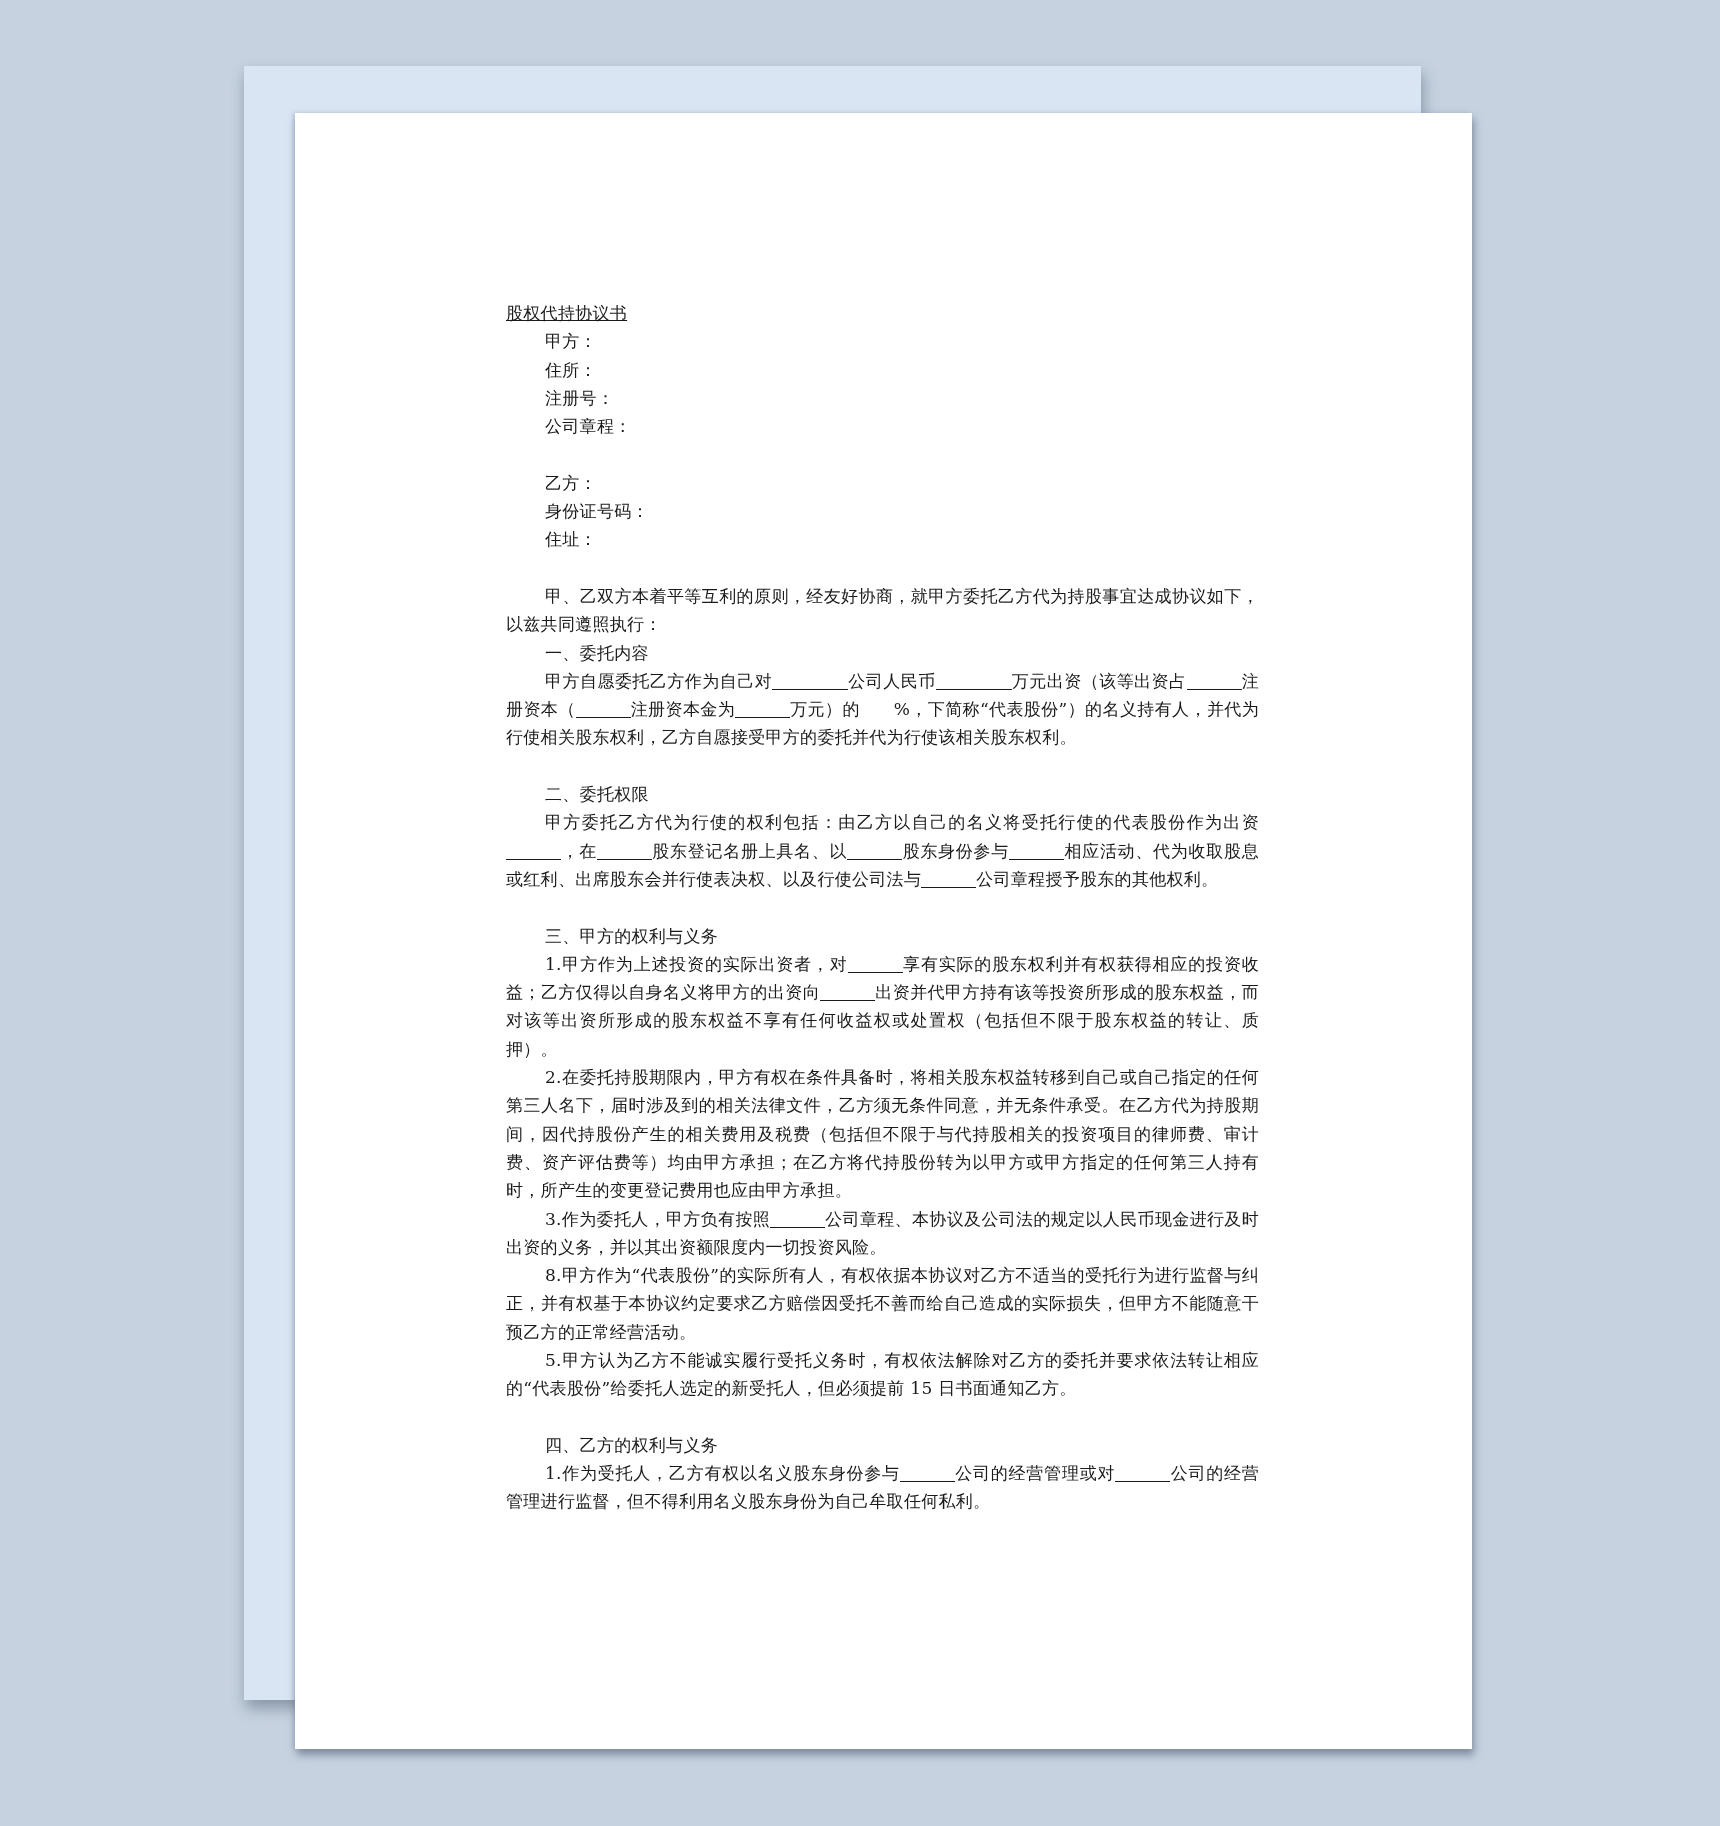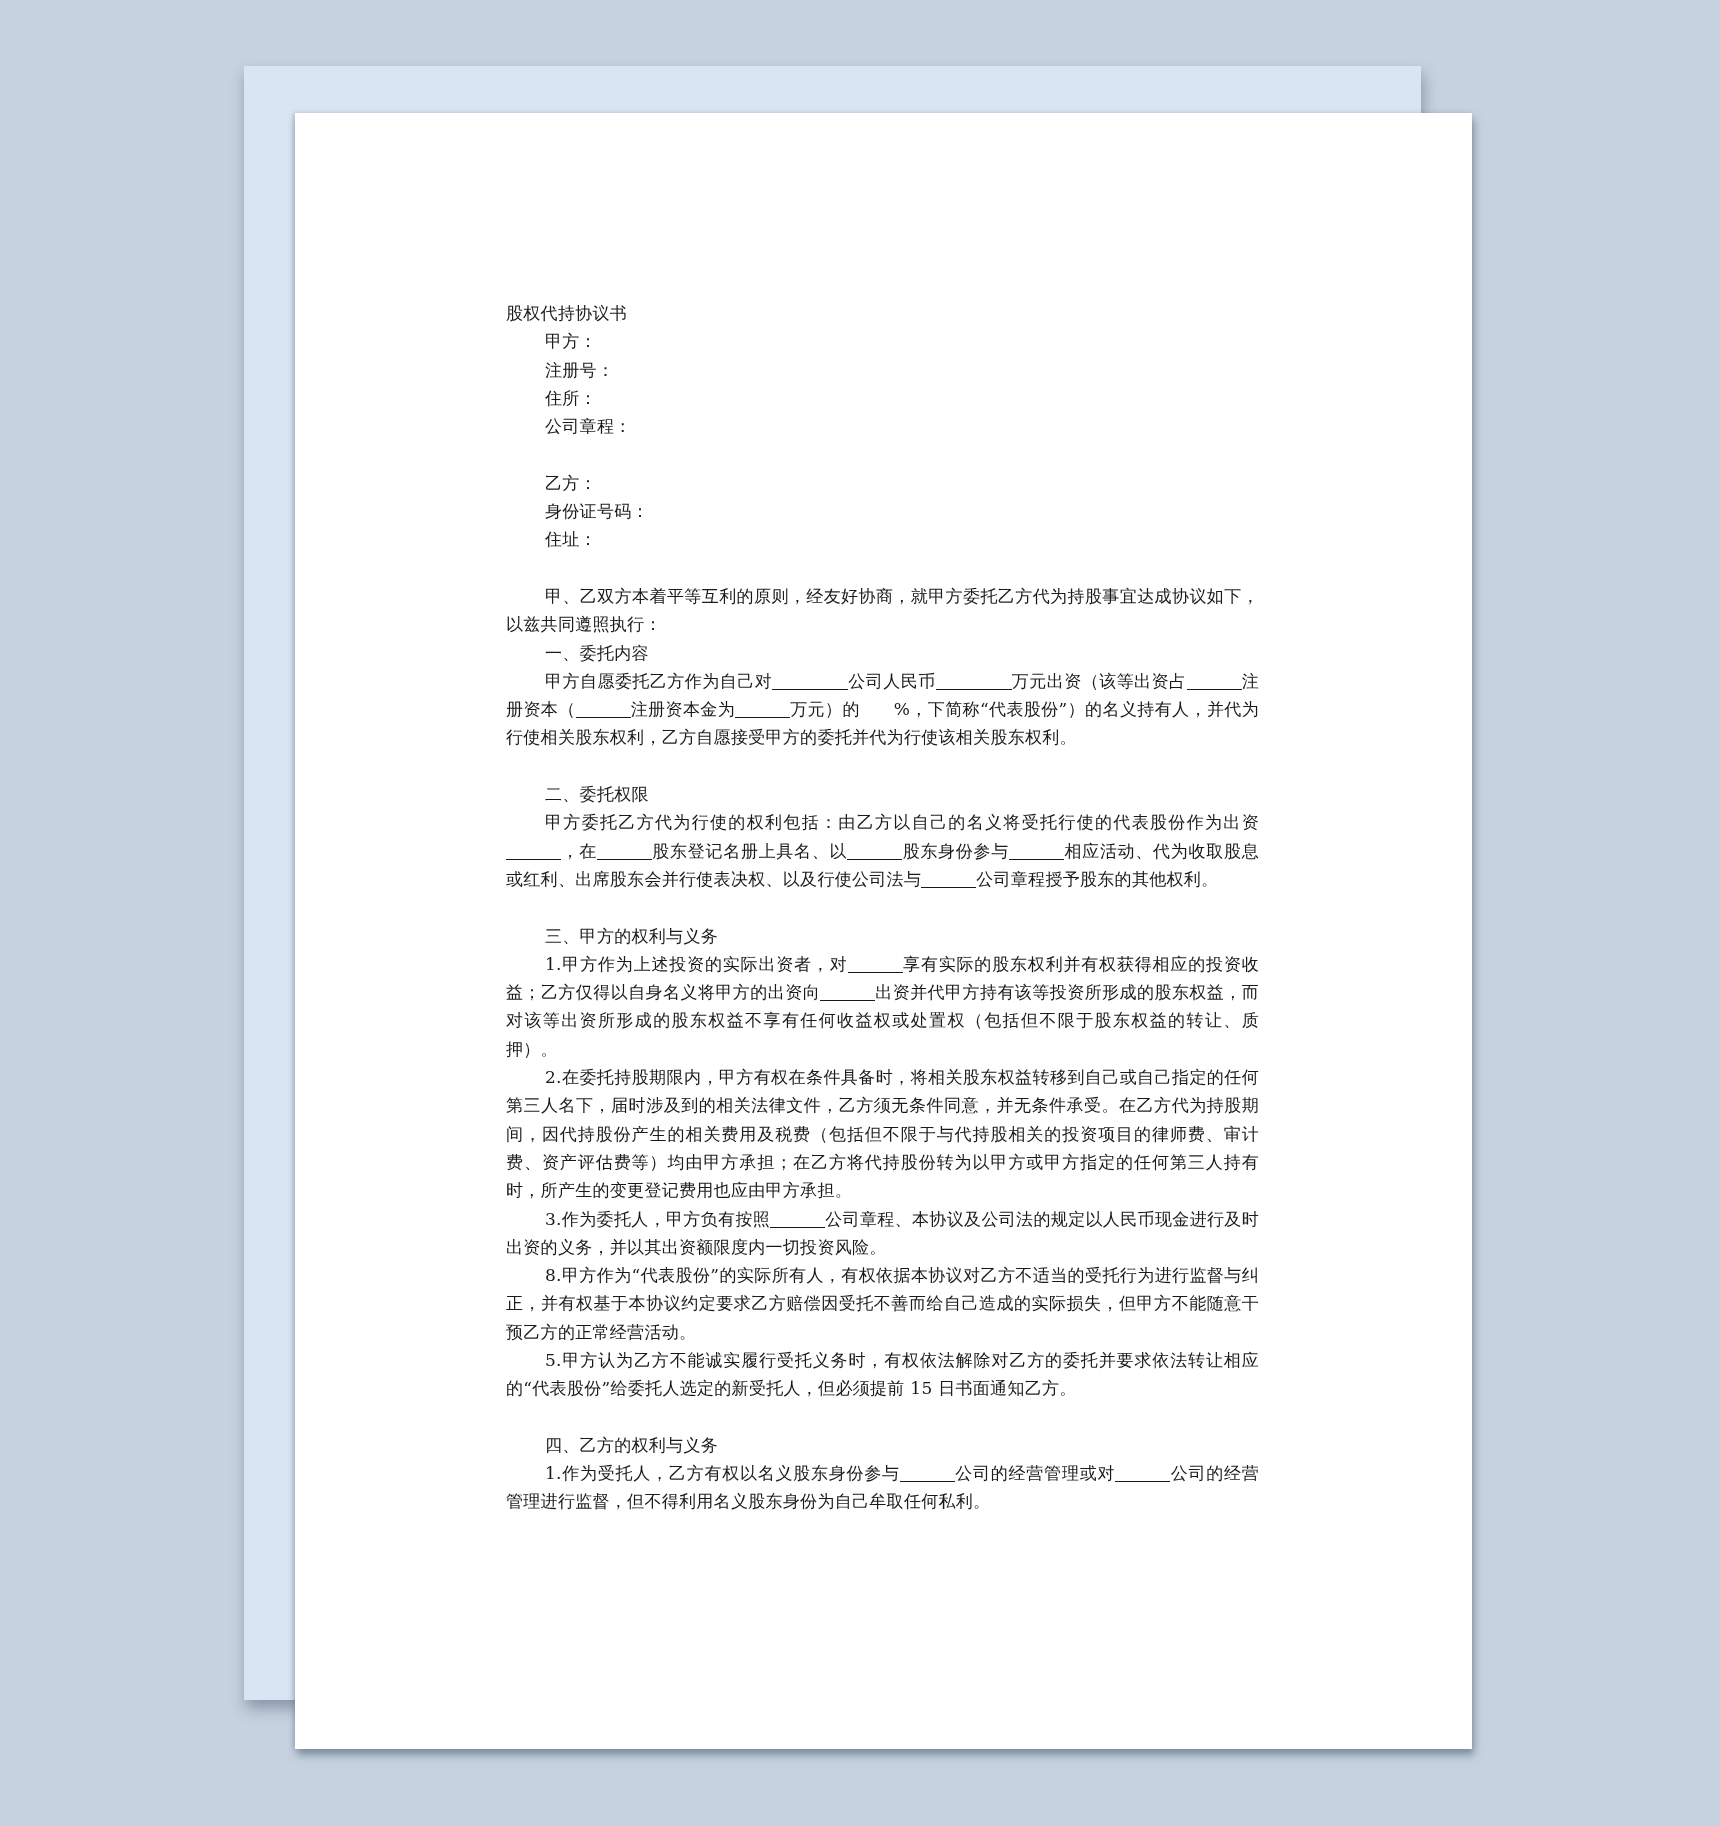--- a/index.html
+++ b/index.html
@@ -43,20 +43,21 @@
       letter-spacing: 0.3px;
     }
     .doc p {
       margin: 0;
       text-align: justify;
       text-justify: inter-character;
     }
     .title {
       text-align: right;
       margin-bottom: 0;
+      text-decoration: underline;
     }
     .field {
       padding-left: 39px;
     }
     .indent {
       text-indent: 39px;
     }
     .blank-line {
       height: 28.3px;
     }
@@ -74,22 +75,22 @@
 <body>
 
 <div class="back-page"></div>
 
 <div class="front-page">
   <div class="doc">
 
     <p class="title">股权代持协议书</p>
 
     <p class="field">甲方：</p>
+    <p class="field">住所：</p>
     <p class="field">注册号：</p>
-    <p class="field">住所：</p>
     <p class="field">公司章程：</p>
 
     <div class="blank-line"></div>
 
     <p class="field">乙方：</p>
     <p class="field">身份证号码：</p>
     <p class="field">住址：</p>
 
     <div class="blank-line"></div>
 

